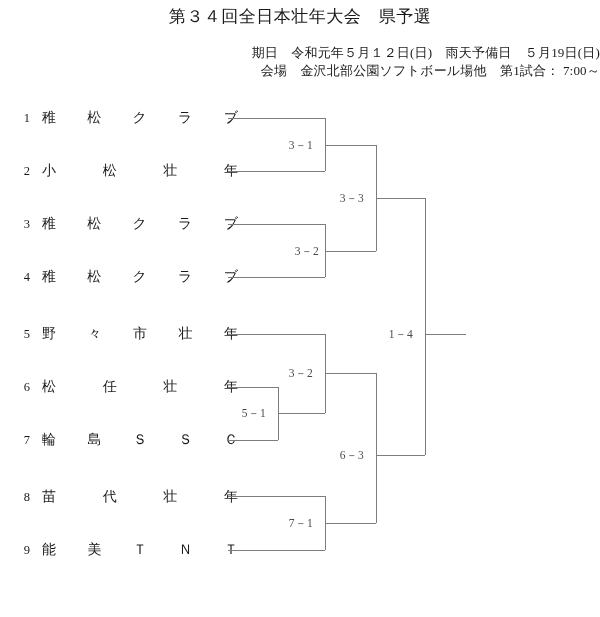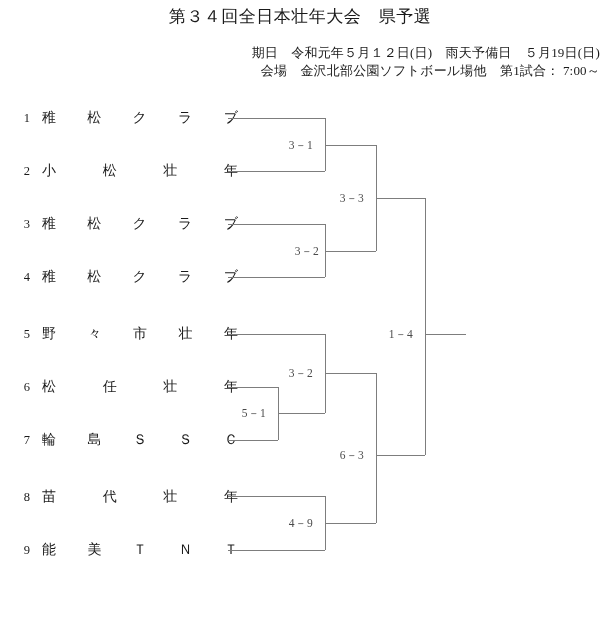--- a/index.html
+++ b/index.html
@@ -173,17 +173,17 @@
   <div class="ln-h" style="left:376px; top:455px; width:49px;"></div>
 
   <div class="ln-v" style="left:425px; top:198px; height:257px;"></div>
   <div class="ln-h" style="left:425px; top:334px; width:41px;"></div>
 
   <div class="match" style="left:279px; top:145px; width:44px;">3－1</div>
   <div class="match" style="left:285px; top:251px; width:44px;">3－2</div>
   <div class="match" style="left:330px; top:198px; width:44px;">3－3</div>
   <div class="match" style="left:232px; top:413px; width:44px;">5－1</div>
   <div class="match" style="left:279px; top:373px; width:44px;">3－2</div>
-  <div class="match" style="left:279px; top:523px; width:44px;">4－9</div>
+  <div class="match" style="left:279px; top:523px; width:44px;">7－1</div>
   <div class="match" style="left:330px; top:455px; width:44px;">6－3</div>
   <div class="match" style="left:379px; top:334px; width:44px;">1－4</div>
 
 </div>
 
 </body></html>

